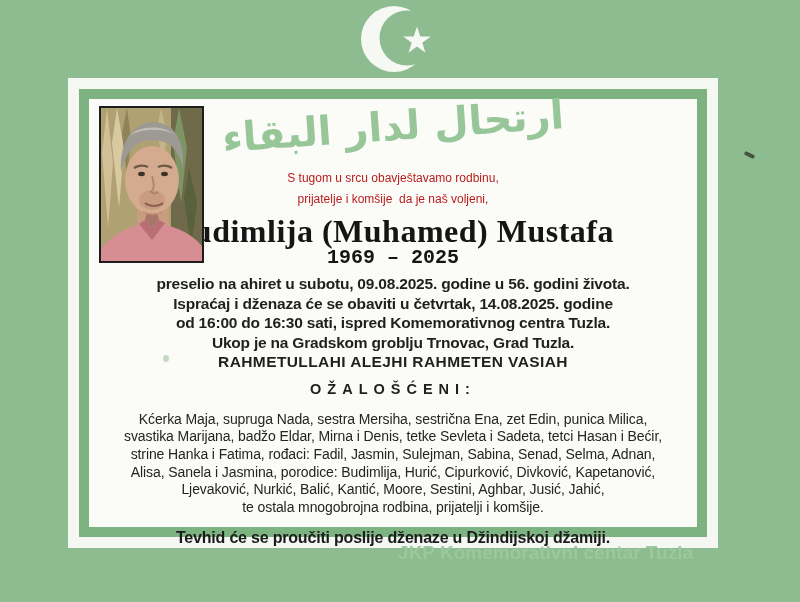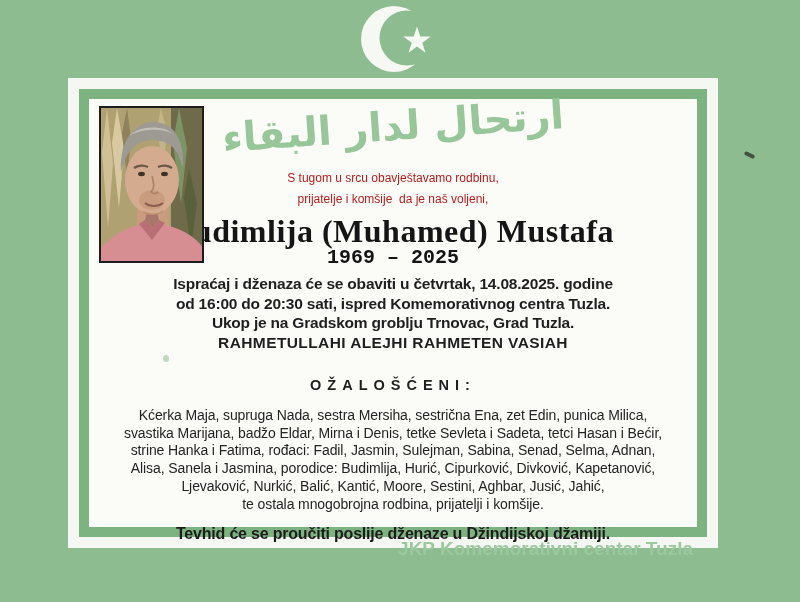--- a/index.html
+++ b/index.html
@@ -40,21 +40,21 @@
     font-weight:700;font-size:32px;line-height:32px;color:#151515;
     letter-spacing:.5px;
   }
   .years{
     font-family:Liberation Mono, monospace;
     font-weight:700;font-size:20px;line-height:22px;color:#151515;
   }
   .details{margin-top:5px;font-weight:700;font-size:15.5px;line-height:19.5px;letter-spacing:-.2px;color:#1f1f1f;}
   .rahmet{letter-spacing:.4px;}
   .mourners-heading{
-    margin-top:24px;font-weight:700;font-size:14.5px;line-height:18px;
+    margin-top:8px;font-weight:700;font-size:14.5px;line-height:18px;
     letter-spacing:6px;color:#1f1f1f;
   }
   .mourners{margin-top:13px;font-size:14px;line-height:17.7px;letter-spacing:-.1px;color:#242424;}
   .tevhid{margin-top:12px;font-weight:700;font-size:16px;line-height:18px;letter-spacing:-.2px;color:#1c1c1c;}
   .signature{
     margin:-4px 4px 0 0;text-align:right;
     font-size:19px;line-height:20px;font-weight:600;color:#9cc89e;
   }
   .speck-bg{
     position:absolute;left:744px;top:153px;width:11px;height:4px;
@@ -112,22 +112,23 @@
 
         <div class="intro">
           <div class="line">S tugom u srcu obavještavamo rodbinu,</div>
           <div class="line">prijatelje i komšije  da je naš voljeni,</div>
         </div>
 
         <div class="deceased-name line">Budimlija (Muhamed) Mustafa</div>
         <div class="years line">1969 – 2025</div>
 
         <div class="details">
+          <div class="line">preselio na ahiret u subotu, 09.08.2025. godine u 56. godini života.</div>
           <div class="line">Ispraćaj i dženaza će se obaviti u četvrtak, 14.08.2025. godine</div>
-          <div class="line">od 16:00 do 20:30 sati, ispred Komemorativnog centra Tuzla.</div>
+          <div class="line">od 16:00 do 16:30 sati, ispred Komemorativnog centra Tuzla.</div>
           <div class="line">Ukop je na Gradskom groblju Trnovac, Grad Tuzla.</div>
           <div class="line rahmet">RAHMETULLAHI ALEJHI RAHMETEN VASIAH</div>
         </div>
 
         <div class="mourners-heading line">OŽALOŠĆENI:</div>
         <div class="mourners">
           <div class="line">Kćerka Maja, supruga Nada, sestra Mersiha, sestrična Ena, zet Edin, punica Milica,</div>
           <div class="line">svastika Marijana, badžo Eldar, Mirna i Denis, tetke Sevleta i Sadeta, tetci Hasan i Bećir,</div>
           <div class="line">strine Hanka i Fatima, rođaci: Fadil, Jasmin, Sulejman, Sabina, Senad, Selma, Adnan,</div>
           <div class="line">Alisa, Sanela i Jasmina, porodice: Budimlija, Hurić, Cipurković, Divković, Kapetanović,</div>

